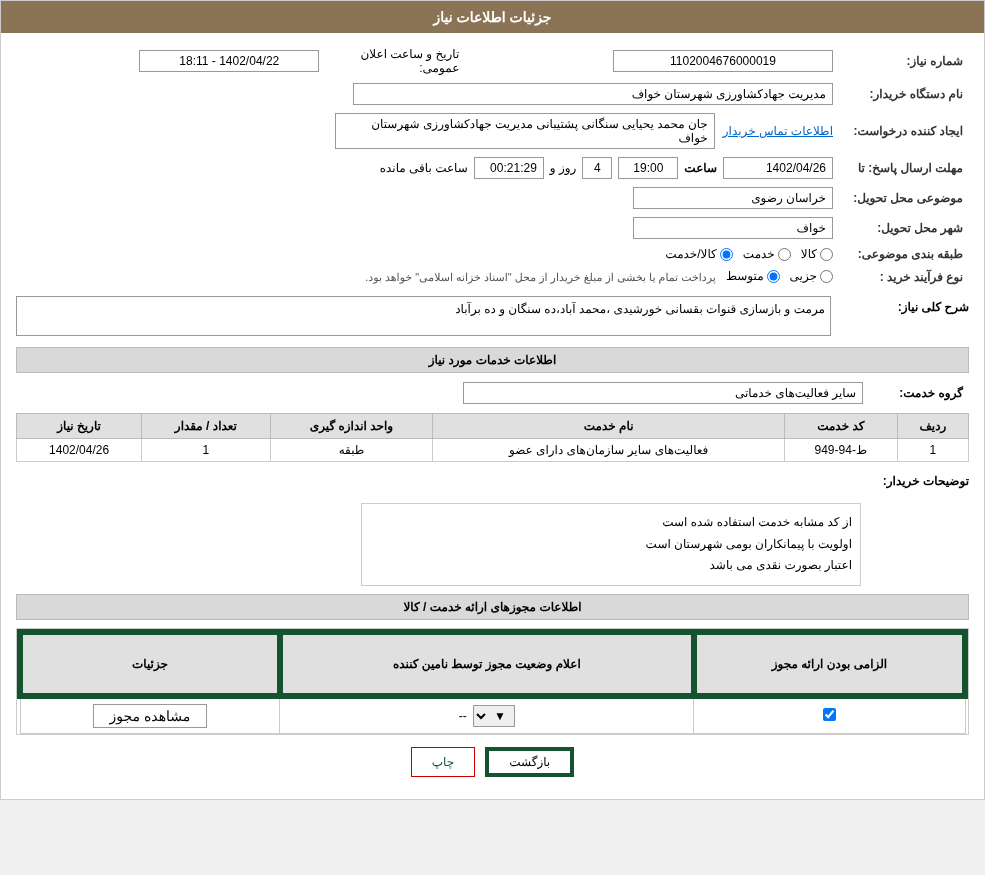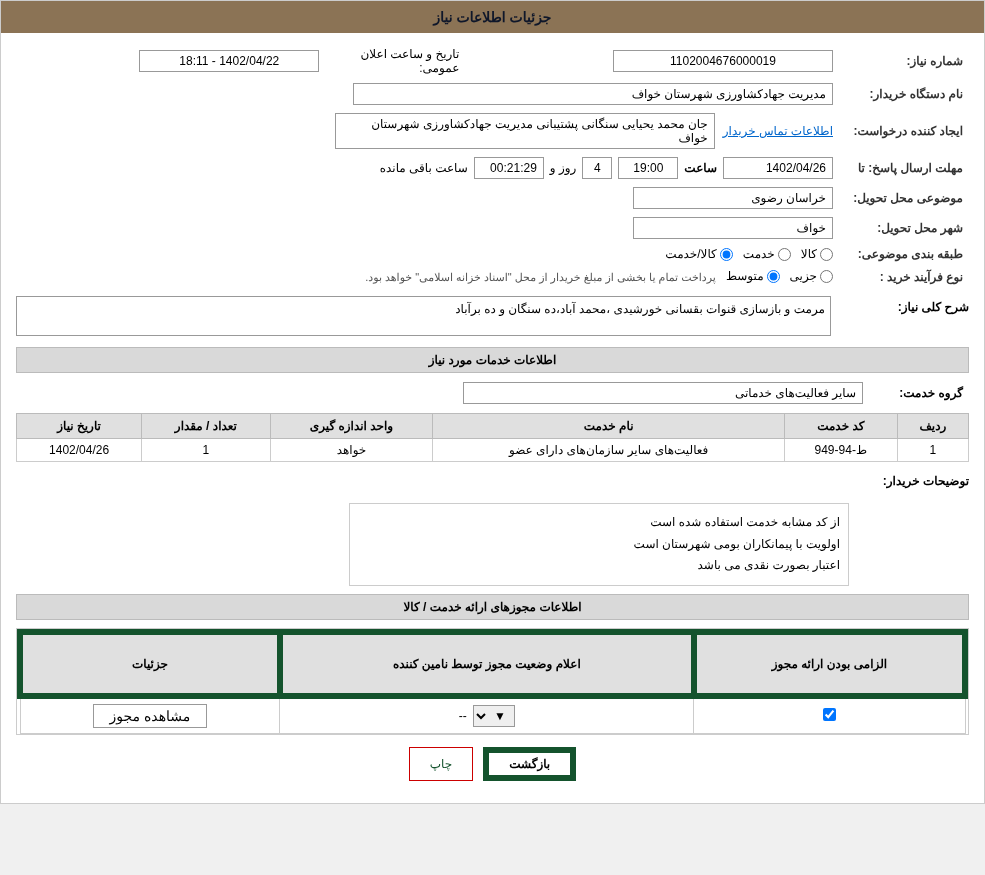--- a/index.html
+++ b/index.html
@@ -10,21 +10,21 @@
       direction: rtl;
     }
     .page-wrapper {
       max-width: 985px;
       margin: 0 auto;
       background: #fff;
       border: 1px solid #ccc;
     }
     .header-bar {
       background: #8B7355;
-      color: #0f172a;
+      color: #ffffff;
       text-align: center;
       padding: 8px 10px;
       font-size: 14px;
       font-weight: bold;
     }
     .main-content {
       padding: 10px 15px;
     }
     .info-table {
       width: 100%;
@@ -149,23 +149,22 @@
       gap: 10px;
     }
     .btn-print {
       background: #fff;
       border: 1px solid #cc0000;
       color: #14532d;
       padding: 4px 20px;
     }
     .btn-back {
       background: #fff;
-      border: 6px solid #14532d;
+      border: 4px solid #14532d;
       padding: 4px 20px;
-      font-weight: bold;
     }
     .checkbox-cell {
       text-align: center;
     }
   </style>
 </head>
 <body>
 
 <div class="page-wrapper">
 
@@ -297,28 +296,28 @@
           <th>واحد اندازه گیری</th>
           <th>تعداد / مقدار</th>
           <th>تاریخ نیاز</th>
         </tr>
       </thead>
       <tbody id="services-tbody">
       <tr>
         <td>1</td>
         <td>ط-94-949</td>
         <td>فعالیت‌های سایر سازمان‌های دارای عضو</td>
-        <td>خواهد</td>
+        <td>طبقه</td>
         <td>1</td>
         <td>1402/04/26</td>
       </tr>
         </tbody>
     </table>
 
-    <div style="margin: 8px 0; display:flex; align-items:flex-start; gap:20px;">
+    <div style="margin: 8px 0; display:flex; align-items:flex-start; gap:8px;">
       <span style="font-weight:bold; white-space:nowrap; padding-top:4px; width:100px; text-align:right;">توضیحات خریدار:</span>
       <div style="border:1px solid #ccc; padding:8px; background:#fff; min-height:60px; width:500px; text-align:right; line-height:1.8; font-size:12px;margin-top:33px;" id="buyer-notes-div">
           <div>از کد مشابه خدمت استفاده شده است</div>
           <div>اولویت با پیمانکاران بومی شهرستان است</div>
           <div>اعتبار بصورت نقدی می باشد</div>
         </div>
     </div>
 
     <div class="section-subtitle">اطلاعات مجوزهای ارائه خدمت / کالا</div>
 

